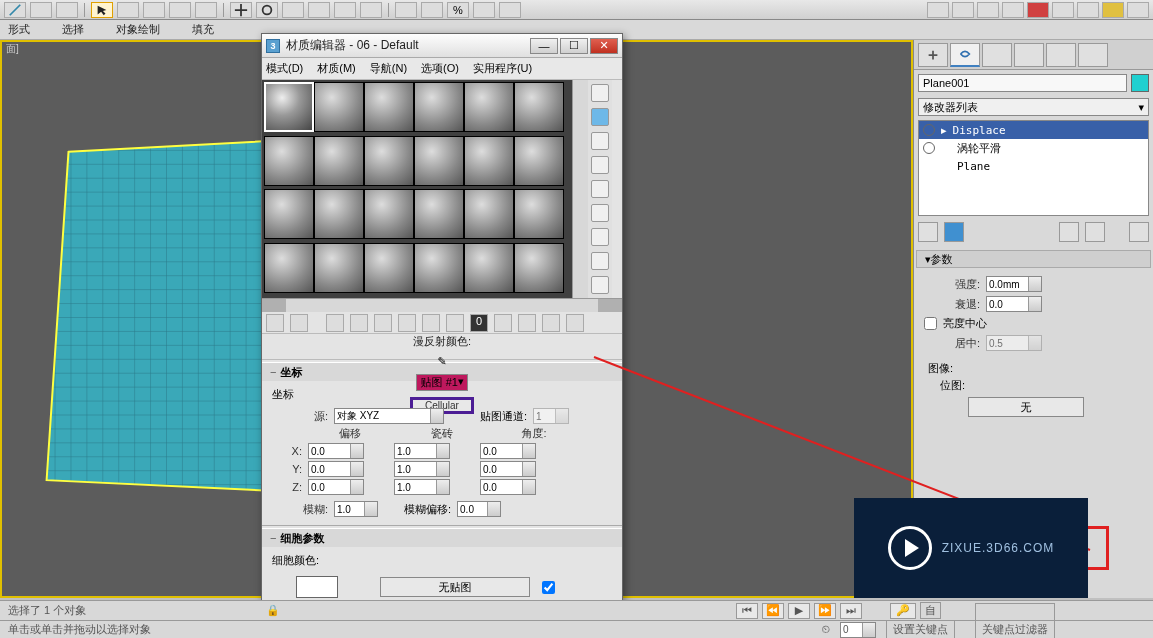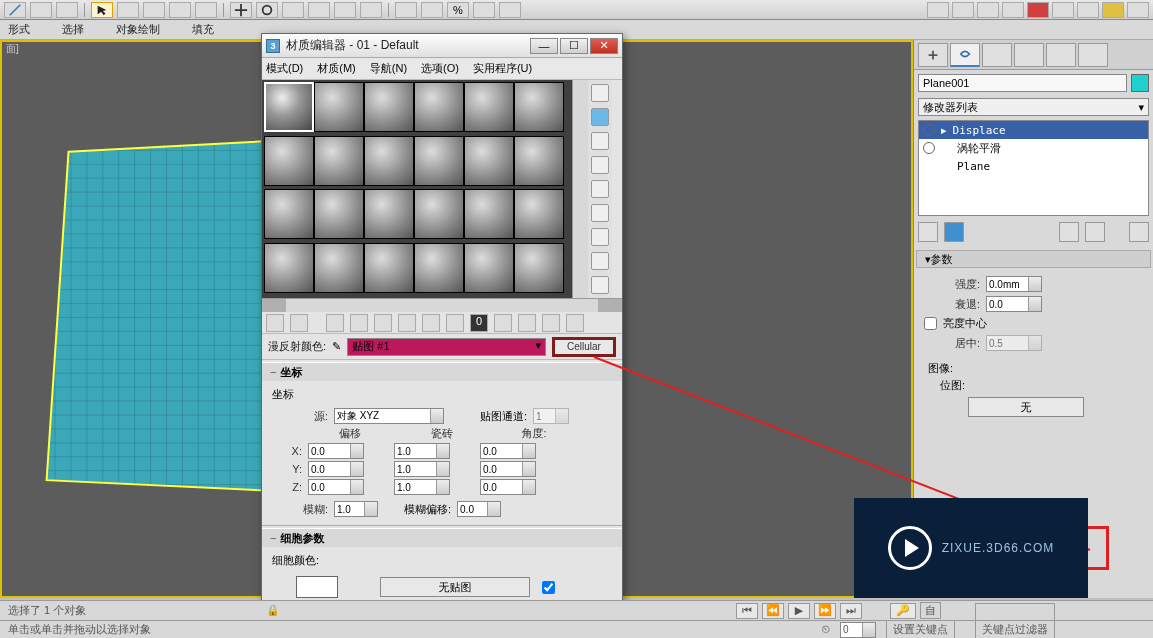--- a/index.html
+++ b/index.html
@@ -46,25 +46,25 @@
 .mat-side-icons .sico { width: 18px; height: 18px; border: 1px solid #999; background: #f0f0f0; border-radius: 2px; }
 .mat-side-icons .sico.blue { background: #6db8e8; }
 .mat-scroll-h { height: 14px; background: #d8d8d8; border-top: 1px solid #999; display: flex; }
 .mat-scroll-h .thumb { width: 24px; height: 100%; background: #b0b0b0; }
 
 
 .mat-tb { height: 22px; background: #e4e4e4; border-bottom: 1px solid #bbb; display: flex; align-items: center; padding: 0 4px; gap: 6px; }
 .mat-tb .tbi { width: 18px; height: 18px; background: #ddd; border: 1px solid #aaa; }
 
 
-.mat-name-row { height: 26px; display: flex; align-items: center; padding: 0 6px; gap: 6px; border-bottom: 1px solid #bbb; }
+.mat-name-row { height: 26px; display: flex; align-items: center; padding: 0 6px; gap: 6px; border-bottom: 1px solid #bbb; flex-direction: column; }
 .mat-name-row .lbl { color: #222; }
 .mat-name-row select, .mat-name-row .map-name { height: 18px; background: #be185d; border: 1px solid #888; padding: 0 4px; font-size: 11px; }
 .mat-name-row .map-name { flex: 1; }
-.mat-type-btn { width: 64px; height: 20px; background: #e8e8e8; border: 3px solid #7f1d1d; display: flex; align-items: center; justify-content: center; font-size: 10px; color: #333; }
+.mat-type-btn { width: 64px; height: 20px; background: #e8e8e8; border: 3px solid #4c1d95; display: flex; align-items: center; justify-content: center; font-size: 10px; color: #333; }
 
 
 .rollout { border-top: 1px solid #fff; border-bottom: 1px solid #aaa; margin-top: 2px; }
 .rollout-header { background: #d8d8d8; height: 18px; display: flex; align-items: center; padding: 0 8px; gap: 4px; }
 .rollout-header .toggle { color: #555; }
 .rollout-body { background: #e4e4e4; padding: 6px 10px; }
 .param-row { display: flex; align-items: center; gap: 6px; margin: 2px 0; }
 .param-row .plbl { width: 30px; text-align: right; color: #333; }
 .param-row .plbl-w { width: 56px; text-align: right; color: #333; }
 .spinner { width: 56px; height: 16px; background: #fff; border: 1px solid #888; display: flex; align-items: center; padding: 0 2px; font-size: 10px; position: relative; }
@@ -272,21 +272,21 @@
       <div style="margin:10px 0 2px 4px;">图像:</div>
       <div style="margin:2px 0 4px 16px;">位图:</div>
       <div class="wide-btn" style="margin-left:44px; width:116px;">无</div>
     </div>
   </div>
 </div>
 
 <div class="mat-editor">
   <div class="mat-title">
     <div class="mat-title-icon">3</div>
-    <div class="mat-title-text">材质编辑器 - 01 - Default</div>
+    <div class="mat-title-text">材质编辑器 - 06 - Default</div>
     <div class="win-btns">
       <div class="win-btn">—</div>
       <div class="win-btn">☐</div>
       <div class="win-btn close">✕</div>
     </div>
   </div>
   <div class="mat-menu">
     <span>模式(D)</span>
     <span>材质(M)</span>
     <span>导航(N)</span>

